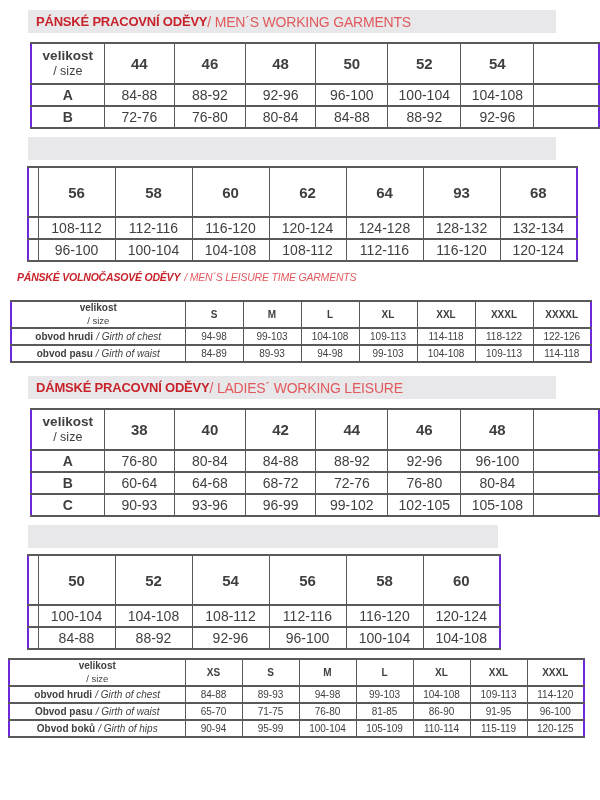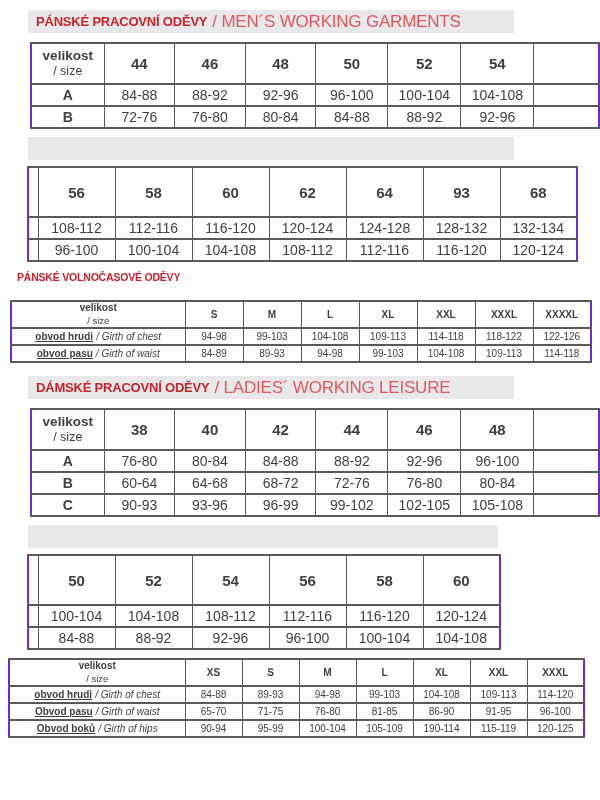--- a/index.html
+++ b/index.html
@@ -5,30 +5,30 @@
   * { box-sizing: border-box; }
   html, body { margin: 0; padding: 0; }
   body {
     width: 600px; height: 800px; overflow: hidden;
     background: #ffffff;
     font-family: "Liberation Sans", sans-serif;
     color: #3f3f3f;
   }
   
   .bar {
-    background: #e8e8ea; height: 23px; margin-left: 28px; width: 486px;
+    background: #e8e8ea; height: 23px; margin-left: 28px; width: 528px;
     display: flex; align-items: center; padding-left: 8px;
   }
   #bar1 { margin-top: 10px; }
   #bar2 { margin-top: 8px; }
   #bar3 { margin-top: 13px; }
   #bar4 { margin-top: 8px; width: 470px; }
   .h-bold { color: #c8232b; font-weight: bold; font-size: 13px; letter-spacing: -0.2px; white-space: nowrap; }
-  .h-rest { color: #e2595d; font-weight: 400; font-size: 17px; margin-left: 5px; letter-spacing: -0.2px; white-space: nowrap; }
-  .heading-plain { margin: 8px 0 16px 17px; height: 14px; display: flex; align-items: center; }
+  .h-rest { color: #e2595d; font-weight: 400; font-size: 14px; letter-spacing: -0.2px; white-space: nowrap; }
+  .heading-plain { margin: 8px 0 16px 17px; height: 14px; display: flex; align-items: center; font-style: italic; }
   .heading-plain .h-bold { font-size: 10.5px; }
   .heading-plain .h-rest { font-size: 10.5px; margin-left: 4px; }
   
   .twrap table { border-collapse: collapse; table-layout: fixed; border: 2px solid #6d28d9; }
   .twrap th, .twrap td {
     border: solid #595959; border-width: 2px 1px;
     text-align: center; vertical-align: middle; padding: 0;
     overflow: hidden; white-space: nowrap;
   }
   #t1, #t4 { margin-left: 30px; margin-top: 9px; }
@@ -46,21 +46,21 @@
   .big-t .c-bold { font-weight: bold; font-size: 13.5px; display: block; line-height: 1.2; }
   .big-t .c-sub  { font-weight: 400; font-size: 12.5px; display: block; line-height: 1.2; }
   
   .small-t { font-size: 10px; }
   #t3 col.corner { width: 174px; } #t3 col.data { width: 58px; }
   #t6 col.corner { width: 176px; } #t6 col.data { width: 57px; }
   .small-t thead th { height: 27px; font-weight: bold; font-size: 10px; }
   .small-t td { height: 17px; font-weight: 400; font-size: 10px; }
   .small-t .c-bold { font-weight: bold; font-size: 10px; display: block; line-height: 1.25; }
   .small-t .c-sub  { font-weight: 400; font-size: 9.5px; display: block; line-height: 1.25; }
-  .small-t .lab-bold { font-weight: bold; text-decoration: underline; }
+  .small-t .lab-bold { font-weight: bold; }
   .small-t .lab-rest { font-weight: 400; margin-left: 3px; font-style: italic; }
 </style>
 </head>
 <body>
 
 <div class="bar" id="bar1">
   <span class="h-bold">PÁNSKÉ PRACOVNÍ ODĚVY</span>
   <span class="h-rest">/ MEN´S WORKING GARMENTS</span>
 </div>
 <div class="twrap big-t clip-right" id="t1">
@@ -160,20 +160,21 @@
           <td class="val">112-116</td>
           <td class="val">116-120</td>
           <td class="val">120-124</td>
         </tr>
       </tbody>
     </table>
   </div>
 
 <div class="heading-plain" id="h3">
   <span class="h-bold">PÁNSKÉ VOLNOČASOVÉ ODĚVY</span>
+  <span class="h-rest">/ MEN´S LEISURE TIME GARMENTS</span>
 </div>
 <div class="twrap small-t" id="t3">
     <table>
       <colgroup>
         <col class="corner">
         <col class="data">
         <col class="data">
         <col class="data">
         <col class="data">
         <col class="data">
@@ -379,19 +380,19 @@
           <td class="val">86-90</td>
           <td class="val">91-95</td>
           <td class="val">96-100</td>
         </tr>
         <tr>
           <td class="row-label"><span class="lab-bold">Obvod boků</span><span class="lab-rest">/ Girth of hips</span></td>
           <td class="val">90-94</td>
           <td class="val">95-99</td>
           <td class="val">100-104</td>
           <td class="val">105-109</td>
-          <td class="val">190-114</td>
+          <td class="val">110-114</td>
           <td class="val">115-119</td>
           <td class="val">120-125</td>
         </tr>
       </tbody>
     </table>
   </div>
 
 </body></html>

